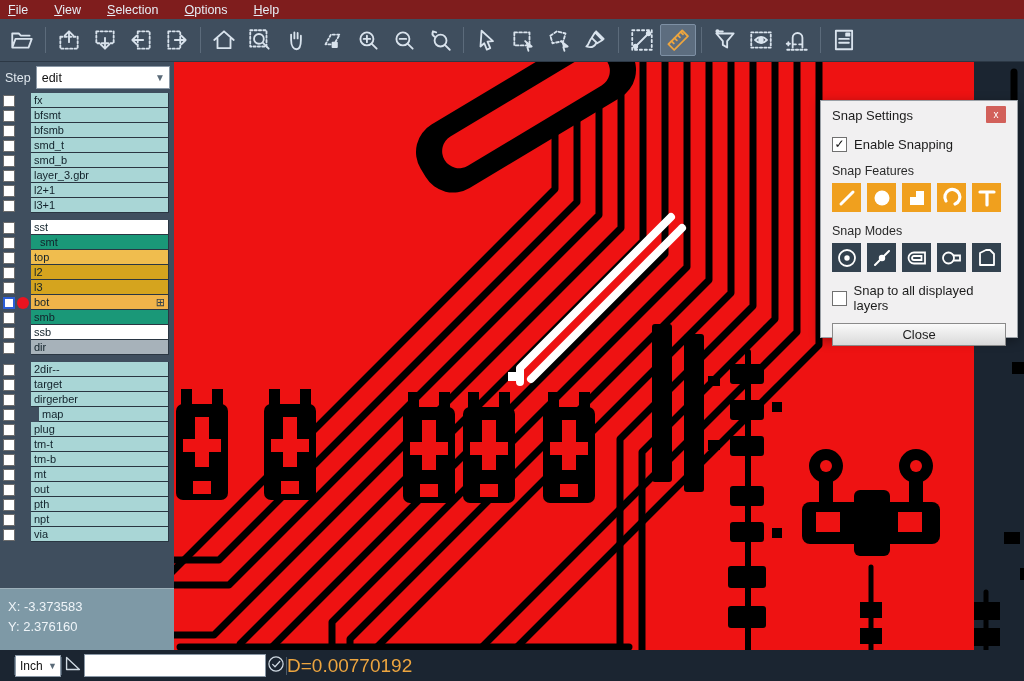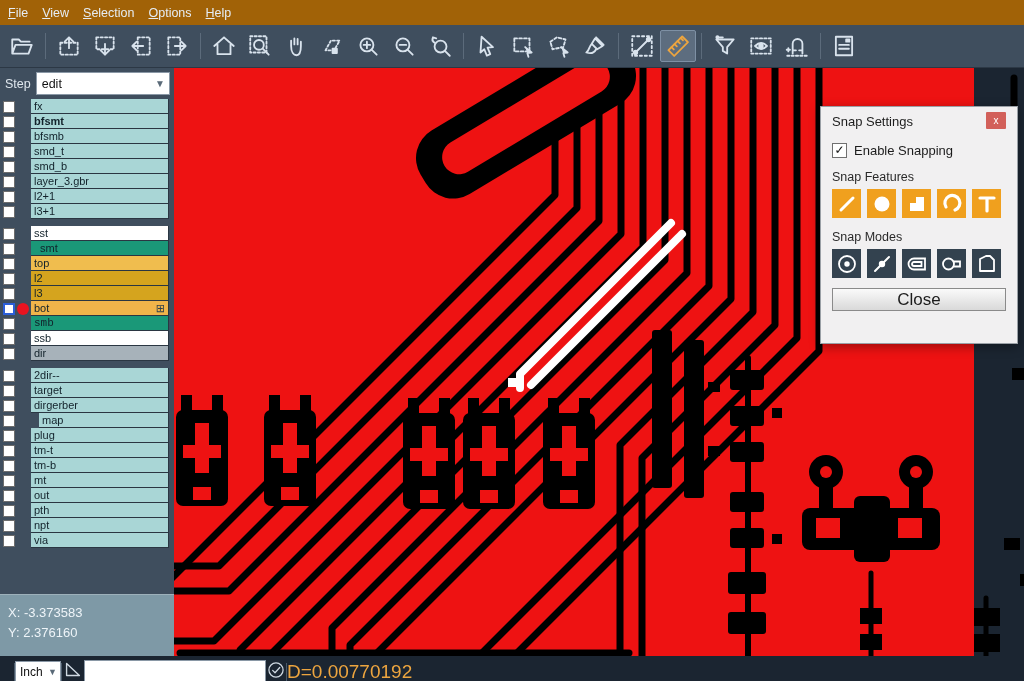--- a/index.html
+++ b/index.html
@@ -1,21 +1,21 @@
 <!DOCTYPE html>
 <html><head>
 <meta charset="utf-8">
 <style>
   * { margin:0; padding:0; box-sizing:border-box; }
   html,body { width:1024px; height:681px; overflow:hidden;
     font-family:"Liberation Sans", sans-serif; background:#1b2531; }
 
   
-  .menubar { height:25px; background:#a16207; display:flex; align-items:center;
-    padding-left:8px; gap:14px; }
+  .menubar { height:19px; background:#7f1d1d; display:flex; align-items:center;
+    padding-left:8px; gap:26px; }
   .menubar .mitem { color:#e6edf4; font-size:12.5px; cursor:default; }
   .menubar .mitem u { text-decoration:underline; }
 
   
   .toolbar { height:43px; background:#3f4e5e; border-bottom:1px solid #2c3845;
     display:flex; align-items:center; padding-left:4px; }
   .tbtn { width:36px; height:32px; display:flex; align-items:center; justify-content:center;
     border-radius:2px; }
   .tbtn svg { stroke:#d9e3ed; fill:none; stroke-width:1.7; stroke-linecap:round; stroke-linejoin:round; }
   .tbtn.active { background:#5d6d7f; border:1px solid #7e90a4; }
@@ -65,21 +65,21 @@
   .dcheckbox { width:15px; height:15px; background:#fff; border:1px solid #707070;
     font-size:12px; color:#111; display:flex; align-items:center; justify-content:center;
     line-height:15px; }
   .dchecklabel { font-size:13px; color:#1c1c1c; }
   .dsection { font-size:12.5px; color:#2a2a2a; margin-top:12px; }
   .dbtnrow { display:flex; gap:6px; margin-top:5px; }
   .sq { width:29px; height:29px; display:flex; align-items:center; justify-content:center; }
   .sq.orange { background:#f0a01e; }
   .sq.dark { background:#33424f; }
   .dclosebtn { margin-top:10px; height:23px; border:1px solid #8a8a8a;
-    background:linear-gradient(#fafafa,#d9d9d9); font-size:17px; color:#1c1c1c;
+    background:linear-gradient(#fafafa,#d9d9d9); font-size:13px; color:#1c1c1c;
     display:flex; align-items:center; justify-content:center; }
 
   
   .statusbar { height:31px; background:#1b2531; display:flex; align-items:center;
     padding-left:14px; }
   .ssep { width:1px; height:18px; background:#4a5a6a; }
   .unitcombo { background:#fff; border:1px solid #8a98a6; height:22px; width:46px;
     display:flex; align-items:center; font-size:12px; color:#111; padding-left:4px; }
   .unitcombo .chev { margin-left:auto; color:#5a6a78; font-size:9px; padding-right:3px; }
   .sinput { width:182px; height:23px; background:#fff; border:1px solid #8a98a6; }
@@ -252,21 +252,21 @@
     </div>
     <div class="layerlist" id="layerlist">
         <div class="lrow">
           <div class="lcheck"></div>
           <div class="ldot"></div>
           <div class="lfield" style="background: rgb(169, 214, 214);">fx</div>
         </div>
         <div class="lrow">
           <div class="lcheck"></div>
           <div class="ldot"></div>
-          <div class="lfield" style="background: rgb(169, 214, 214); font-weight: bold;">bfsmt</div>
+          <div class="lfield" style="background: rgb(169, 214, 214);">bfsmt</div>
         </div>
         <div class="lrow">
           <div class="lcheck"></div>
           <div class="ldot"></div>
           <div class="lfield" style="background: rgb(169, 214, 214);">bfsmb</div>
         </div>
         <div class="lrow">
           <div class="lcheck"></div>
           <div class="ldot"></div>
           <div class="lfield" style="background: rgb(169, 214, 214);">smd_t</div>
@@ -320,21 +320,21 @@
         <div class="lrow">
           <div class="lcheck sel"></div>
           <div class="ldot">
             <div class="dot"></div>
           </div>
           <div class="lfield" style="background: rgb(240, 180, 74);">bot<span class="gridicon">⊞</span></div>
         </div>
         <div class="lrow">
           <div class="lcheck"></div>
           <div class="ldot"></div>
-          <div class="lfield" style="background: rgb(26, 152, 120); font-family: Liberation Mono, monospace;">smb</div>
+          <div class="lfield" style="background: rgb(26, 152, 120);">smb</div>
         </div>
         <div class="lrow">
           <div class="lcheck"></div>
           <div class="ldot"></div>
           <div class="lfield" style="background: #ffffff;">ssb</div>
         </div>
         <div class="lrow">
           <div class="lcheck"></div>
           <div class="ldot"></div>
           <div class="lfield" style="background: rgb(167, 178, 186);">dir</div>
@@ -582,20 +582,24 @@
               <circle cx="8.5" cy="12" r="5.5"></circle>
               <path d="M13,9.5 h7 v5 h-7"></path>
             </svg>
           </div>
         <div class="sq dark">
             <svg width="24" height="24" viewBox="0 0 24 24" stroke="#fff" stroke-width="1.8" stroke-linejoin="round" fill="none">
               <path d="M5,19 V7 L11,4 H15 L19,8 V19 Z"></path>
             </svg>
           </div>
       </div>
+      <div class="dcheckline" style="margin-top:11px;">
+        <div class="dcheckbox"></div>
+        <span class="dchecklabel">Snap to all displayed layers</span>
+      </div>
       <div class="dclosebtn">Close</div>
     </div>
   </div>
 </div>
 
 <div class="statusbar">
   <div class="ssep"></div>
   <div class="unitcombo">
     <span>Inch</span>
     <span class="chev">▼</span>

